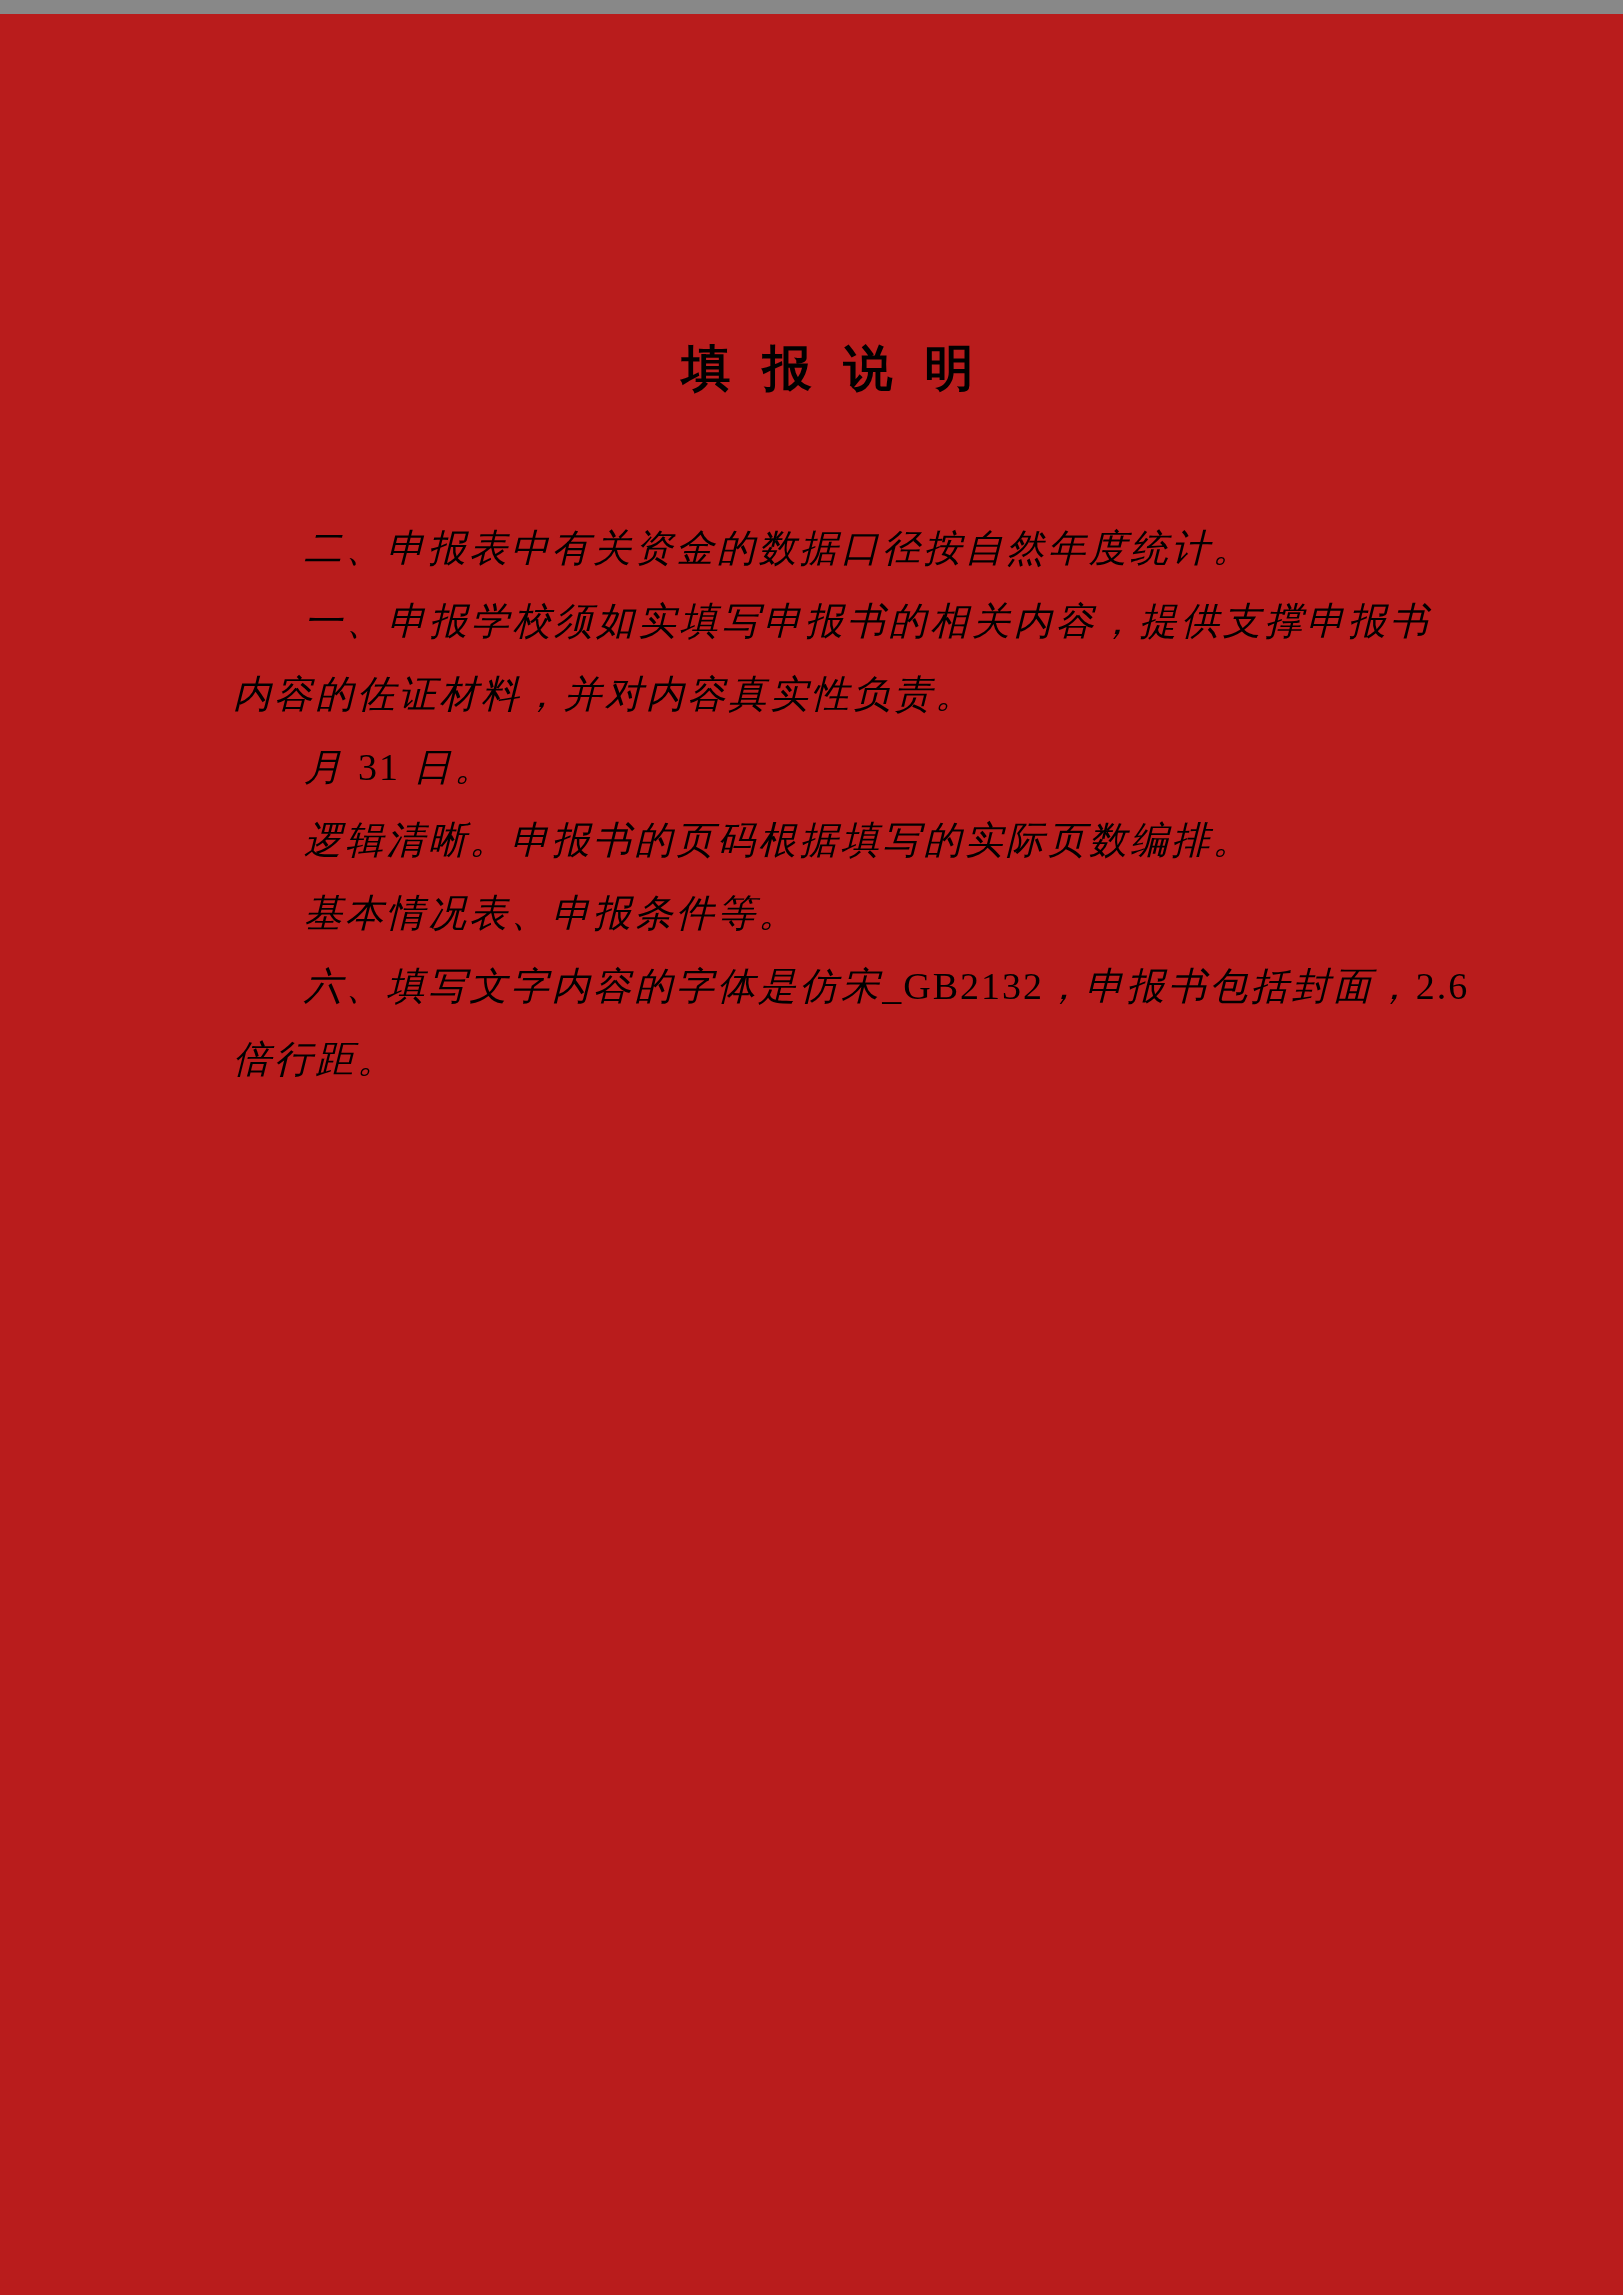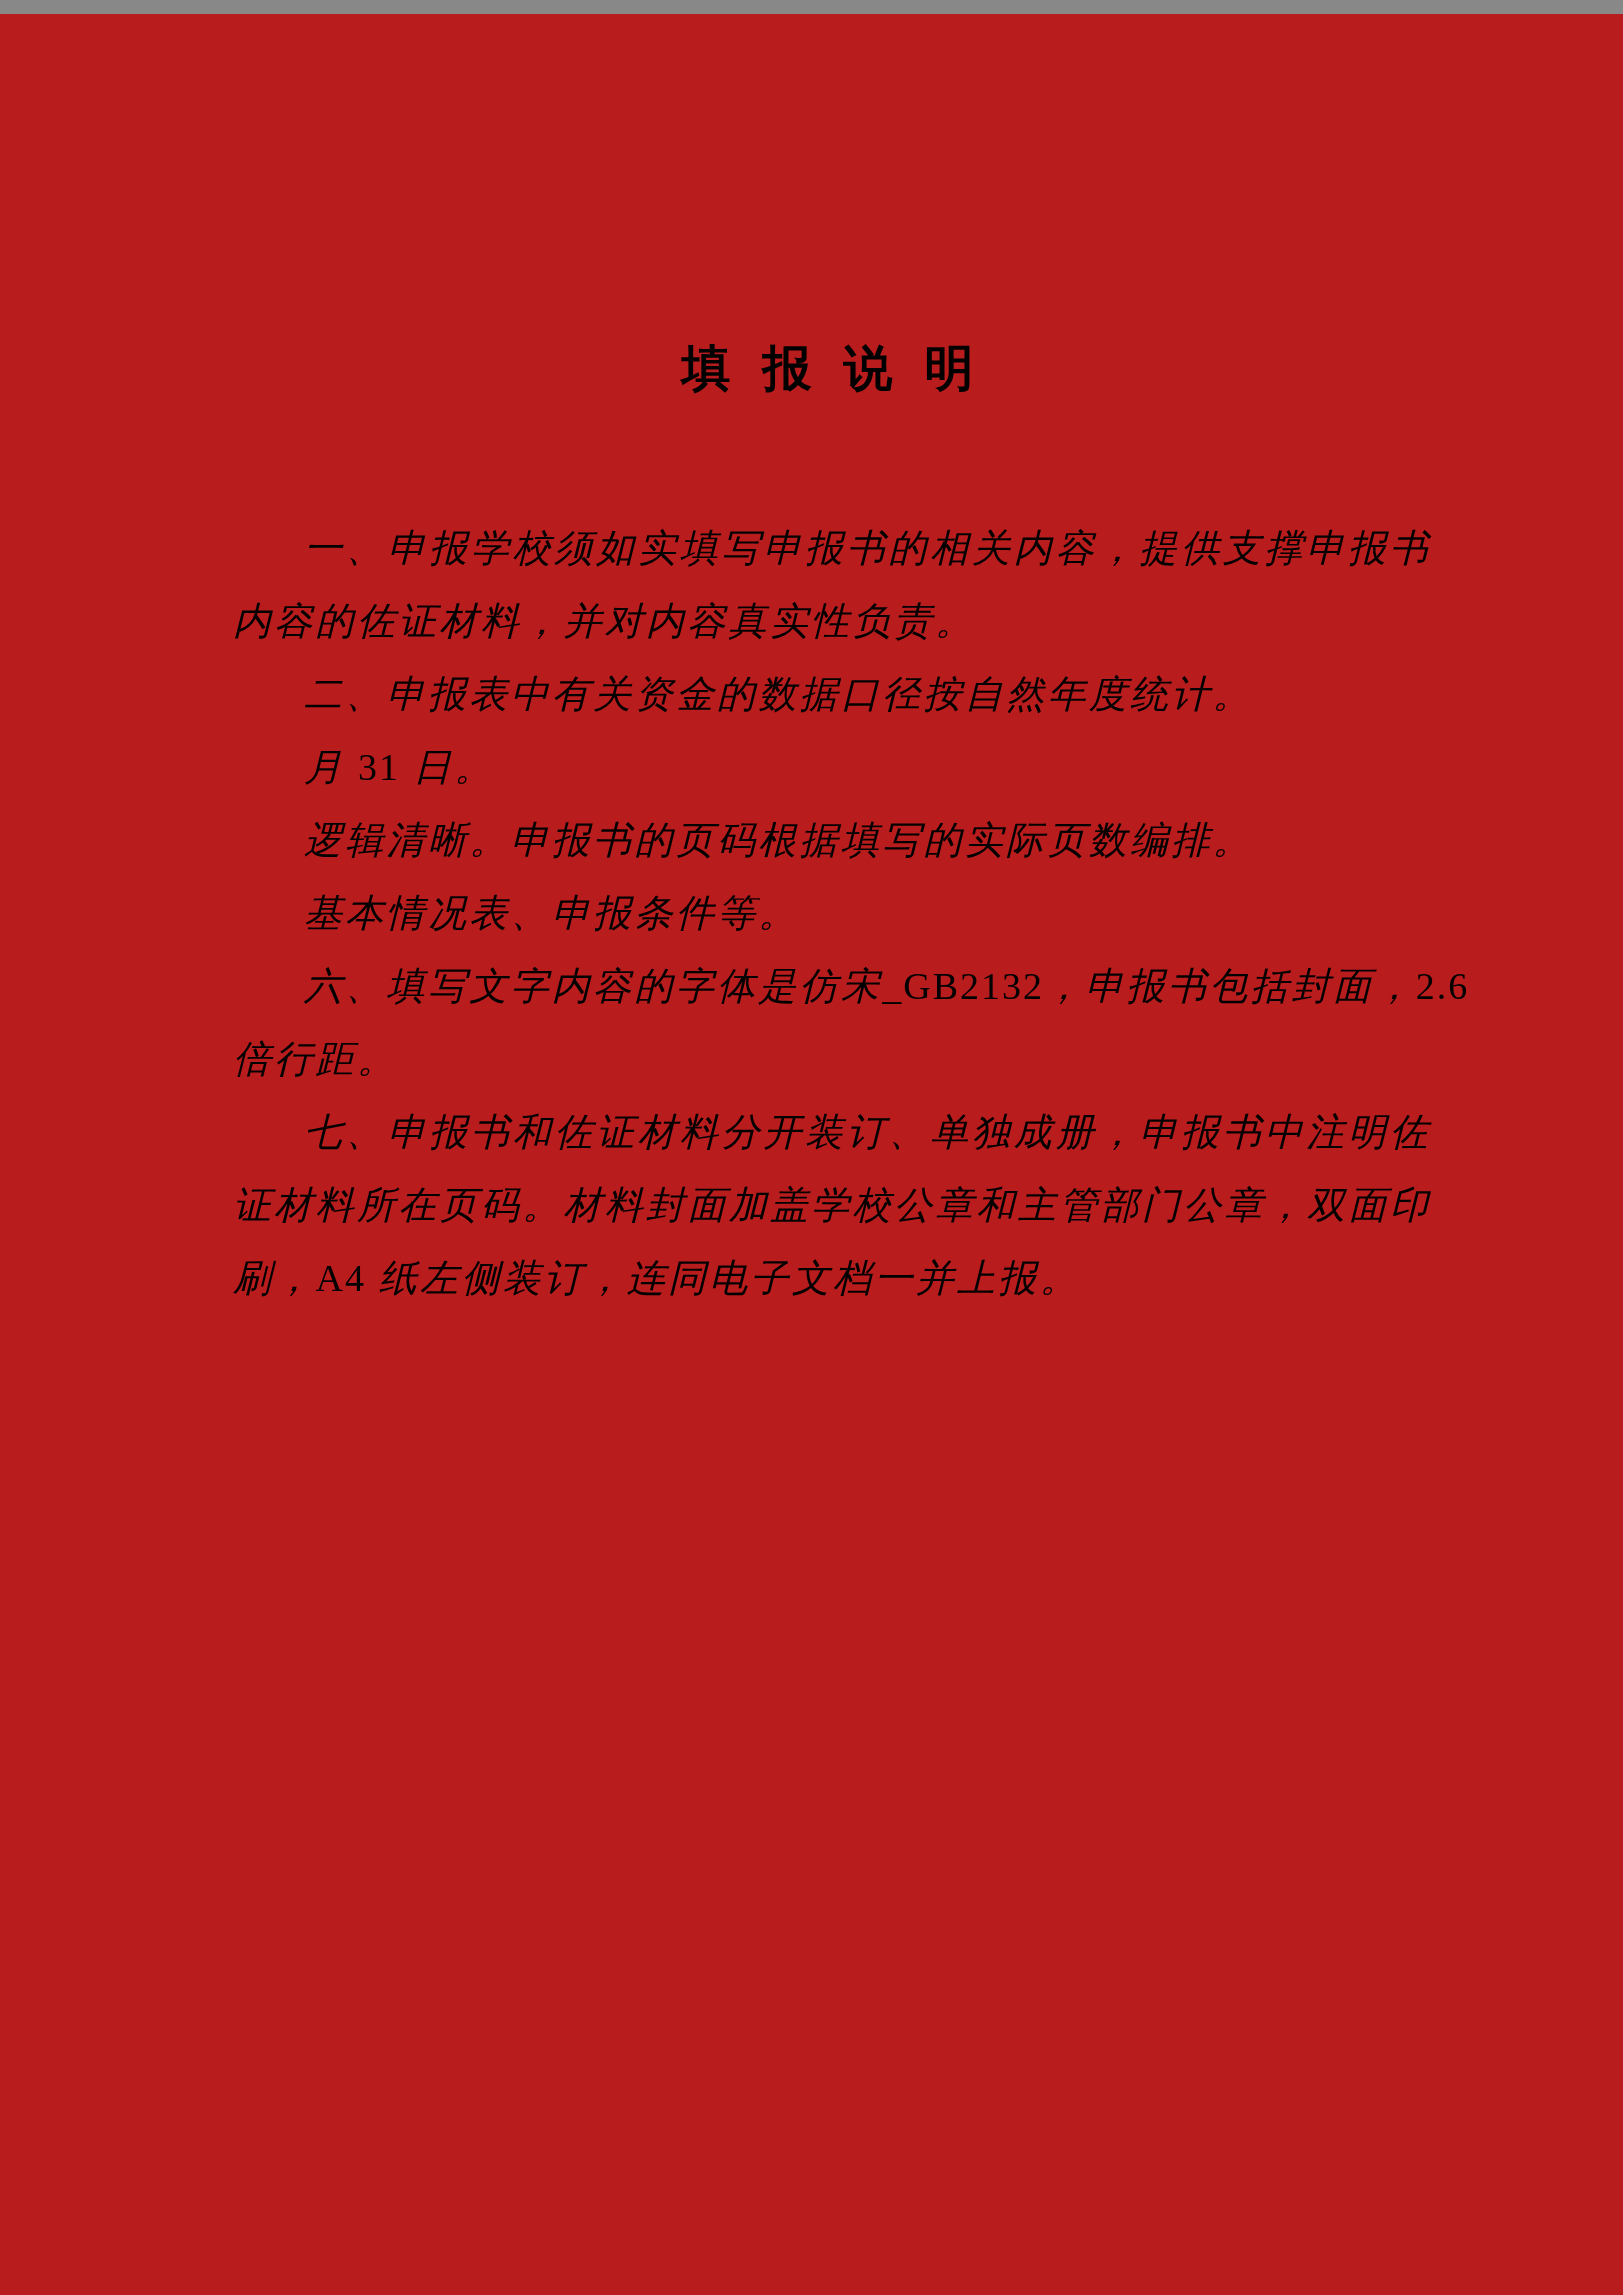--- a/index.html
+++ b/index.html
@@ -57,47 +57,42 @@
 <body>
 
 <div class="page">
   <div class="content">
 
     <h1 class="doc-title">填 报 说 明</h1>
 
     <div class="doc-body">
 
       <div class="para">
-        <div class="line fill"><span class="cjk">一、申报学校须如实填写申报书的相关内容，提供支撑申报书</span></div>
-        <div class="line"><span class="cjk">内容的佐证材料，并对内容真实性负责。</span></div>
+        <div class="line"><span class="cjk">二、申报表中有关资金的数据口径按自然年度统计。</span></div>
       </div>
 
       <div class="para">
-        <div class="line"><span class="cjk">二、申报表中有关资金的数据口径按自然年度统计。</span></div>
+        <div class="line fill"><span class="cjk">一、申报学校须如实填写申报书的相关内容，提供支撑申报书</span></div>
+        <div class="line"><span class="cjk">内容的佐证材料，并对内容真实性负责。</span></div>
       </div>
 
       <div class="para">
         <div class="line"><span class="cjk">月 </span><span class="latin">31</span><span class="cjk"> 日。</span></div>
       </div>
 
       <div class="para">
         <div class="line"><span class="cjk">逻辑清晰。申报书的页码根据填写的实际页数编排。</span></div>
       </div>
 
       <div class="para">
         <div class="line"><span class="cjk">基本情况表、申报条件等。</span></div>
       </div>
 
       <div class="para">
         <div class="line fill"><span class="cjk">六、填写文字内容的字体是仿宋</span><span class="latin">_GB2132</span><span class="cjk">，申报书包括封面，</span><span class="latin">2.6</span></div>
         <div class="line"><span class="cjk">倍行距。</span></div>
       </div>
 
-      <div class="para">
-        <div class="line fill"><span class="cjk">七、申报书和佐证材料分开装订、单独成册，申报书中注明佐</span></div>
-        <div class="line fill"><span class="cjk">证材料所在页码。材料封面加盖学校公章和主管部门公章，双面印</span></div>
-        <div class="line"><span class="cjk">刷，</span><span class="latin">A4</span><span class="cjk"> 纸左侧装订，连同电子文档一并上报。</span></div>
-      </div>
 
     </div>
   </div>
 </div>
 
 
 </body></html>

